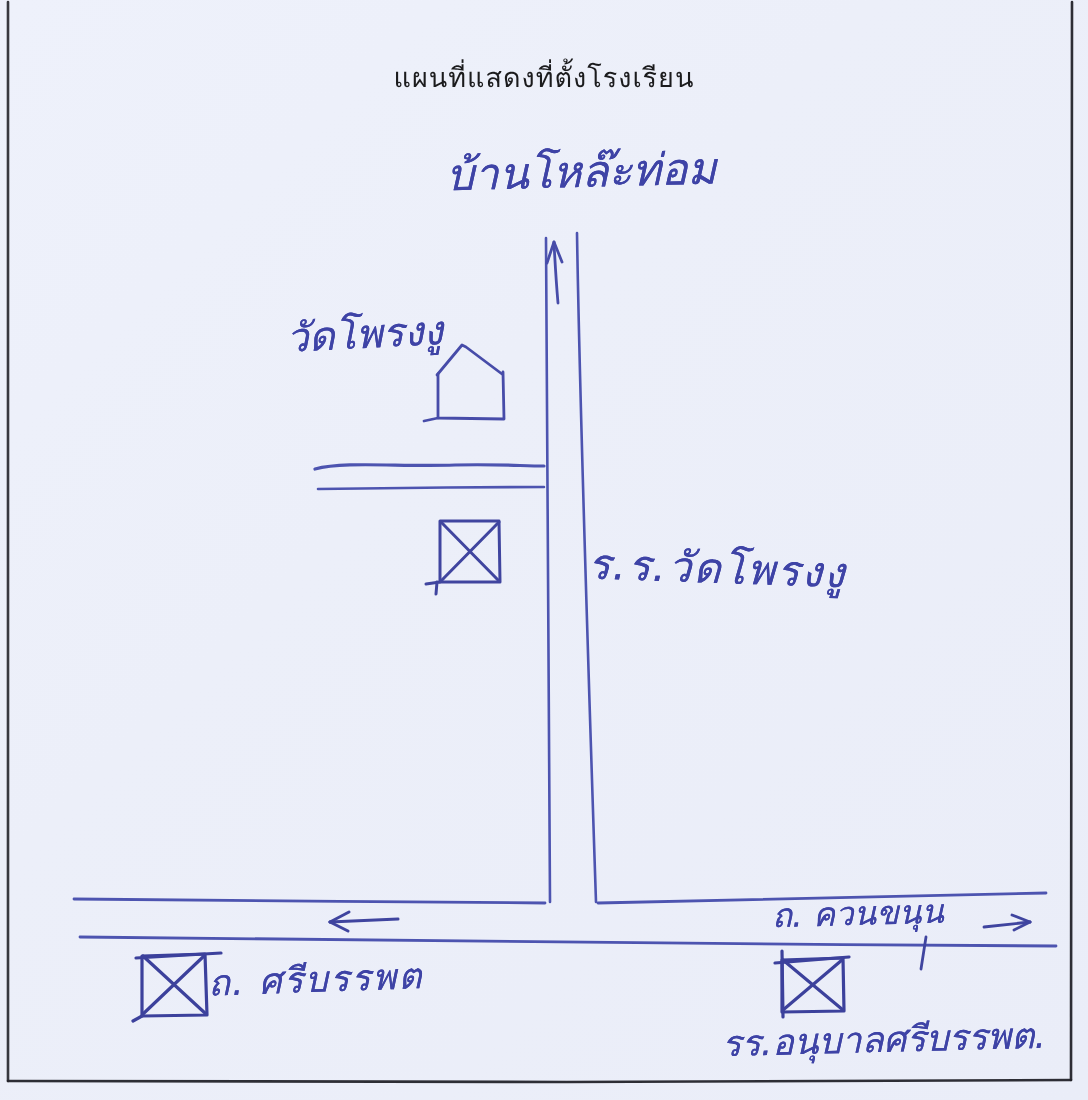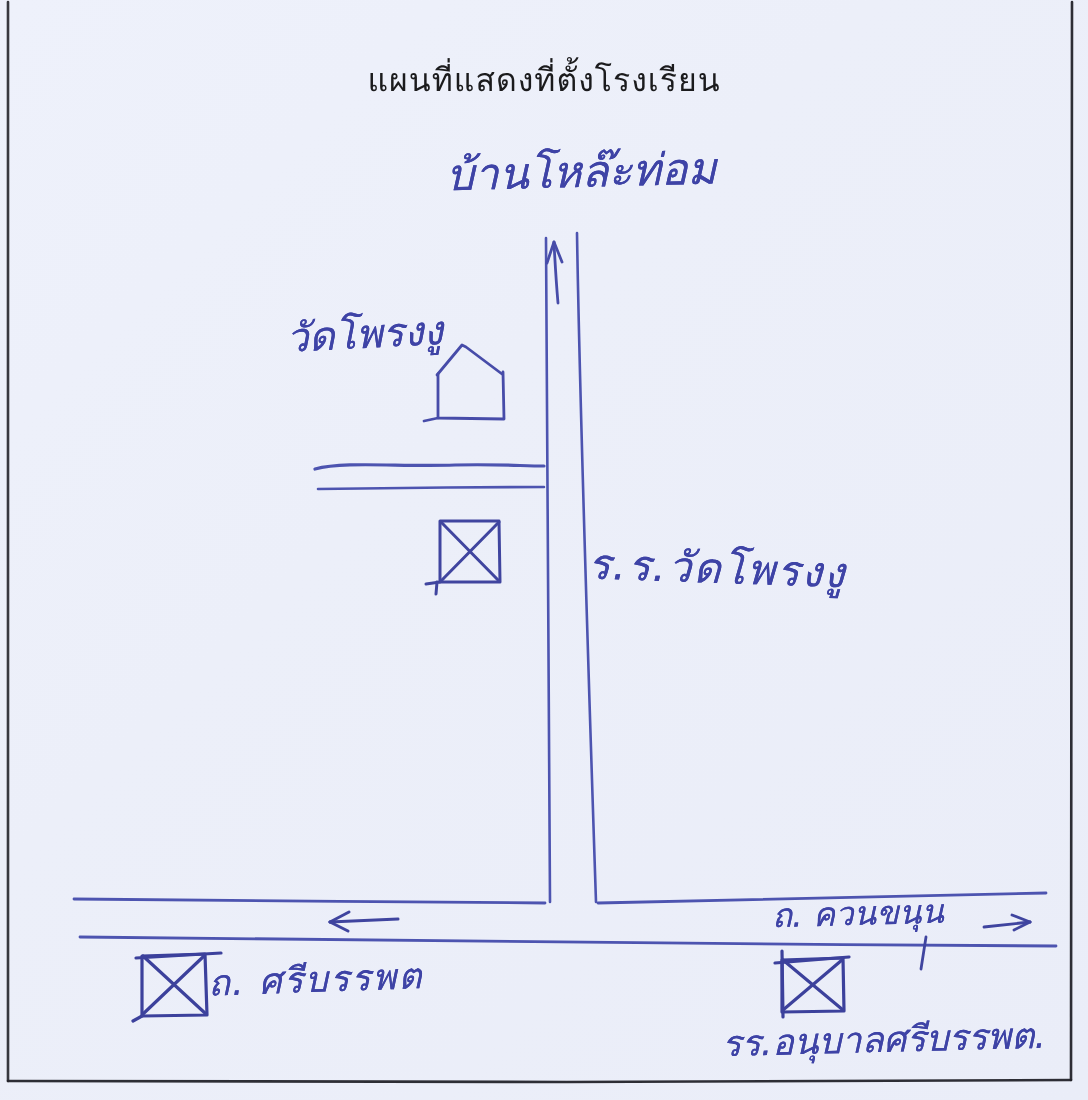--- a/index.html
+++ b/index.html
@@ -27,21 +27,21 @@
   .label {
     position: absolute;
     white-space: nowrap;
     line-height: 1;
     user-select: none;
   }
   .printed-title {
     left: 50%;
     top: 64px;
     transform: translateX(-50%);
-    font-size: 32px;
+    font-size: 27px;
     letter-spacing: 1px;
     color: #1b1b1d;
     font-family: "DejaVu Serif", "Liberation Serif", serif;
   }
   .ink {
     color: #3e43a6;
     font-style: italic;
     text-shadow: 0 0 0.4px #3e43a6;
   }
   .lbl-village { left: 446px; top: 150px; font-size: 44px; transform: rotate(-1.5deg); }

